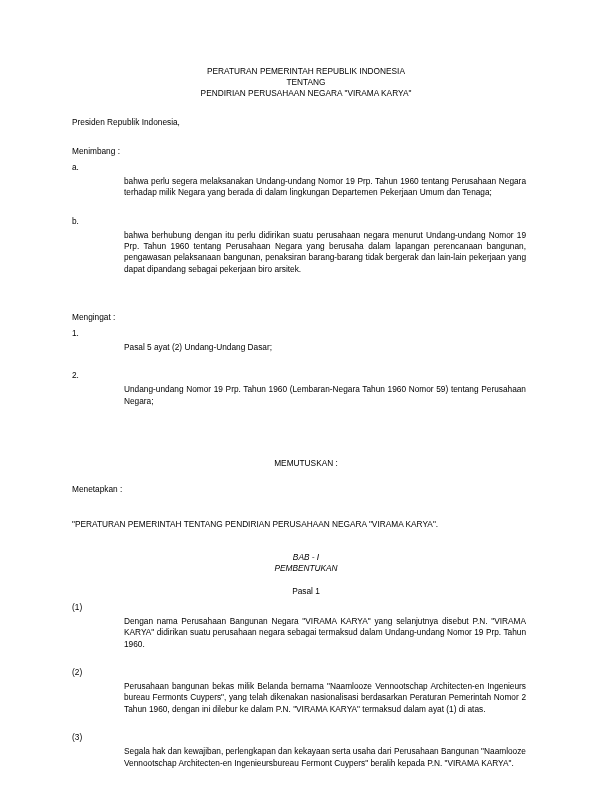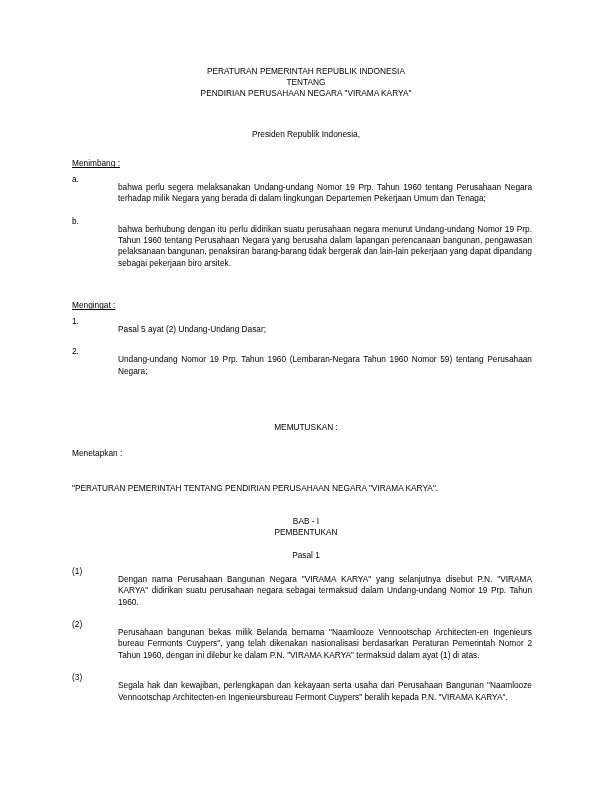--- a/index.html
+++ b/index.html
@@ -23,66 +23,66 @@
     position: relative;
   }
   .title-block {
     text-align: center;
     margin-bottom: 16px;
   }
   .title-block div {
     line-height: 1.32;
   }
   .presiden {
-    text-align: center;
-    margin-top: 30px;
+    text-align: left;
+    margin-top: 18px;
     margin-bottom: 18px;
   }
   .label {
     margin-top: 0;
     margin-bottom: 4px;
-    text-decoration: underline;
   }
   .block {
     margin-bottom: 14px;
   }
   .item {
     display: flex;
     align-items: flex-start;
     margin-bottom: 3px;
   }
   .item .marker {
     width: 38px;
     flex: 0 0 38px;
   }
   .item .body {
     flex: 1;
     text-align: justify;
   }
   .item .body p {
-    margin: 8px;
+    margin: 14px;
   }
   .gap-sm { height: 9px; }
   .memutuskan {
     text-align: center;
     margin-top: 14px;
     margin-bottom: 14px;
   }
   .menetapkan {
     margin-bottom: 24px;
   }
   .quoted {
     text-align: justify;
     margin-bottom: 16px;
   }
   .bab {
     text-align: center;
     line-height: 1.32;
     margin-top: 22px;
     margin-bottom: 12px;
+    font-style: italic;
   }
   .pasal {
     text-align: center;
     margin-bottom: 4px;
   }
 </style>
 </head>
 <body>
 
 <div class="page">

